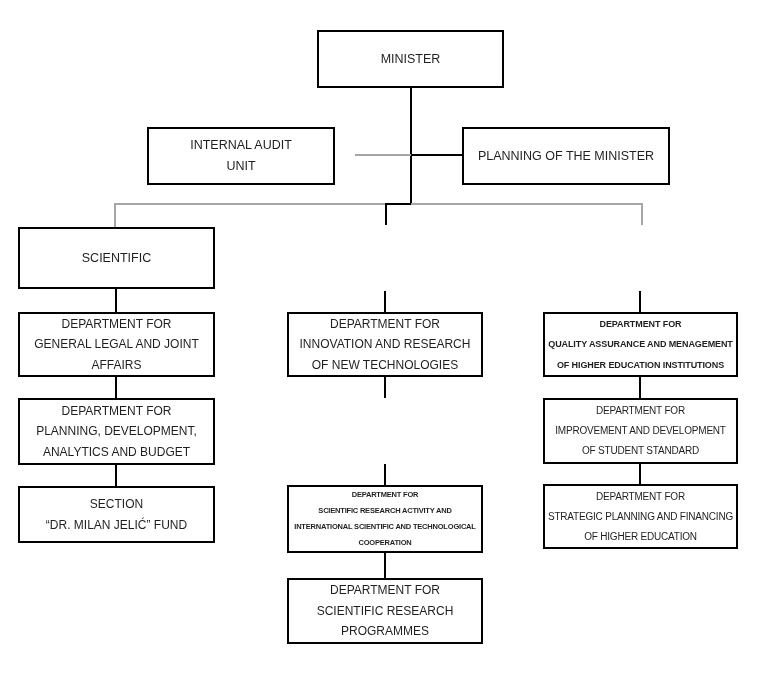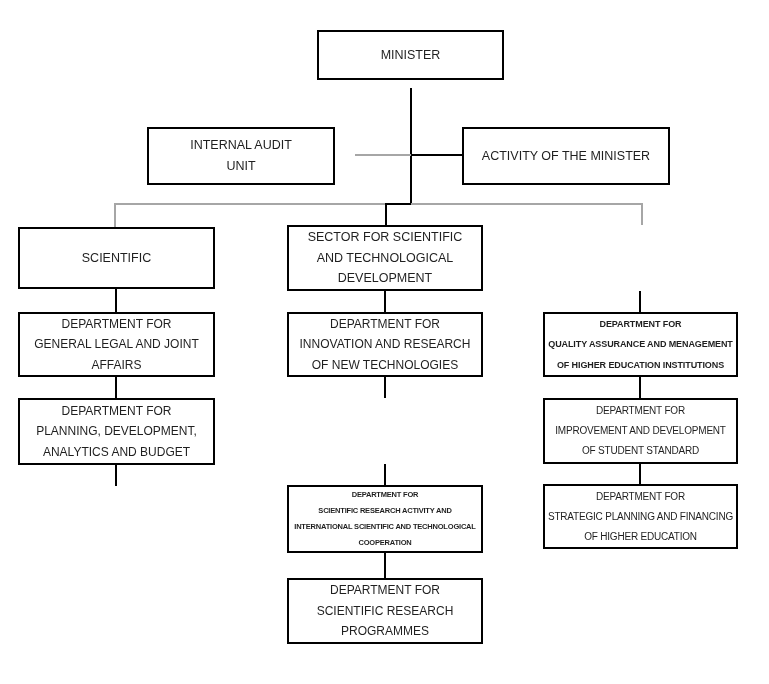--- a/index.html
+++ b/index.html
@@ -51,47 +51,46 @@
 
   <div class="line v dark" style="left:384px;top:291px;height:21px"></div>
   <div class="line v dark" style="left:384px;top:377px;height:21px"></div>
   <div class="line v dark" style="left:384px;top:464px;height:21px"></div>
   <div class="line v dark" style="left:384px;top:553px;height:25px"></div>
 
   <div class="line v dark" style="left:639px;top:291px;height:21px"></div>
   <div class="line v dark" style="left:639px;top:377px;height:21px"></div>
   <div class="line v dark" style="left:639px;top:464px;height:20px"></div>
 
-  <div class="node hdr" style="left:317px;top:30px;width:187px;height:50px">MINISTER</div>
+  <div class="node hdr" style="left:317px;top:30px;width:187px;height:58px">MINISTER</div>
   <div class="node hdr" style="left:147px;top:127px;width:188px;height:58px">INTERNAL AUDIT
 UNIT</div>
-  <div class="node hdr" style="left:462px;top:127px;width:208px;height:58px">ACTIVITY OF THE MINISTER</div>
+  <div class="node hdr" style="left:462px;top:127px;width:208px;height:58px">PLANNING OF THE MINISTER</div>
 
   <div class="node hdr" style="left:18px;top:227px;width:197px;height:62px">SCIENTIFIC</div>
-  <div class="node hdr" style="left:287px;top:225px;width:196px;height:66px">SECTOR FOR SCIENTIFIC
-AND TECHNOLOGICAL
-DEVELOPMENT</div>
 
   <div class="node" style="left:18px;top:312px;width:197px;height:65px">DEPARTMENT FOR
 GENERAL LEGAL AND JOINT
 AFFAIRS</div>
   <div class="node" style="left:287px;top:312px;width:196px;height:65px">DEPARTMENT FOR
 INNOVATION AND RESEARCH
 OF NEW TECHNOLOGIES</div>
   <div class="node small" style="left:543px;top:312px;width:195px;height:65px">DEPARTMENT FOR
 QUALITY ASSURANCE AND MENAGEMENT
 OF HIGHER EDUCATION INSTITUTIONS</div>
 
   <div class="node" style="left:18px;top:398px;width:197px;height:67px">DEPARTMENT FOR
 PLANNING, DEVELOPMENT,
 ANALYTICS AND BUDGET</div>
   <div class="node fit" style="left:543px;top:398px;width:195px;height:66px">DEPARTMENT FOR
 IMPROVEMENT AND DEVELOPMENT
 OF STUDENT STANDARD</div>
 
+  <div class="node" style="left:18px;top:486px;width:197px;height:57px">SECTION
+“DR. MILAN JELIĆ” FUND</div>
   <div class="node xsmall" style="left:287px;top:485px;width:196px;height:68px">DEPARTMENT FOR
 SCIENTIFIC RESEARCH ACTIVITY AND
 INTERNATIONAL SCIENTIFIC AND TECHNOLOGICAL
 COOPERATION</div>
   <div class="node fit" style="left:543px;top:484px;width:195px;height:65px">DEPARTMENT FOR
 STRATEGIC PLANNING AND FINANCING
 OF HIGHER EDUCATION</div>
 
   <div class="node" style="left:287px;top:578px;width:196px;height:66px">DEPARTMENT FOR
 SCIENTIFIC RESEARCH

